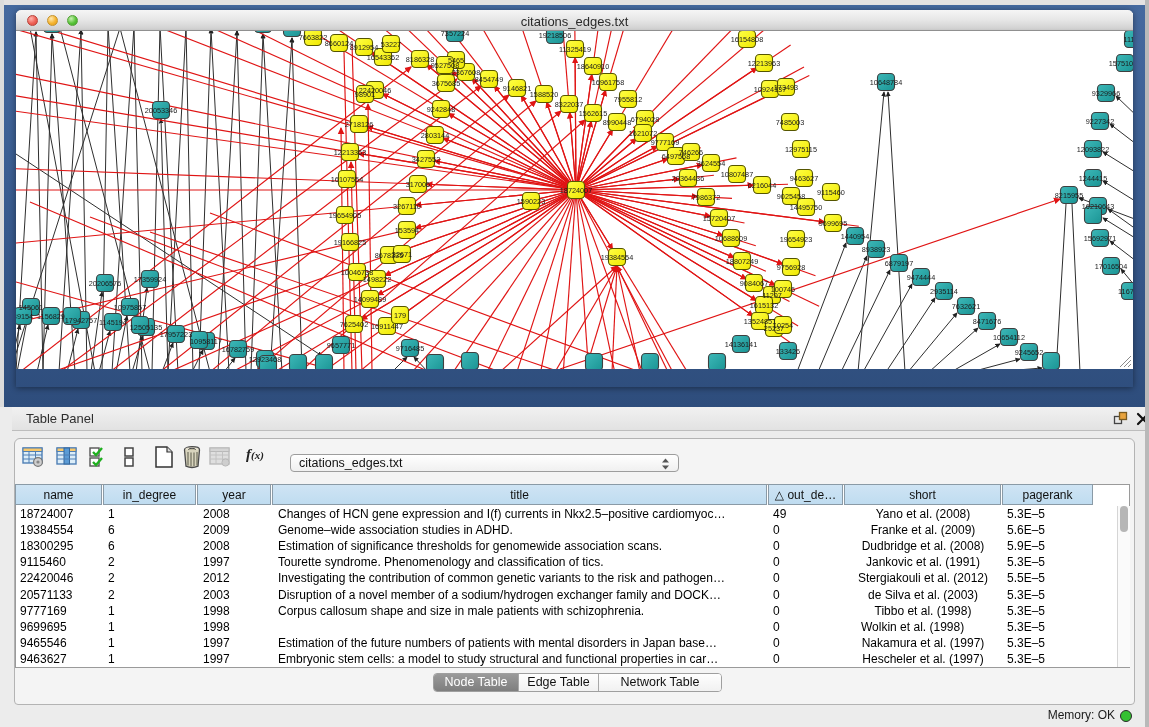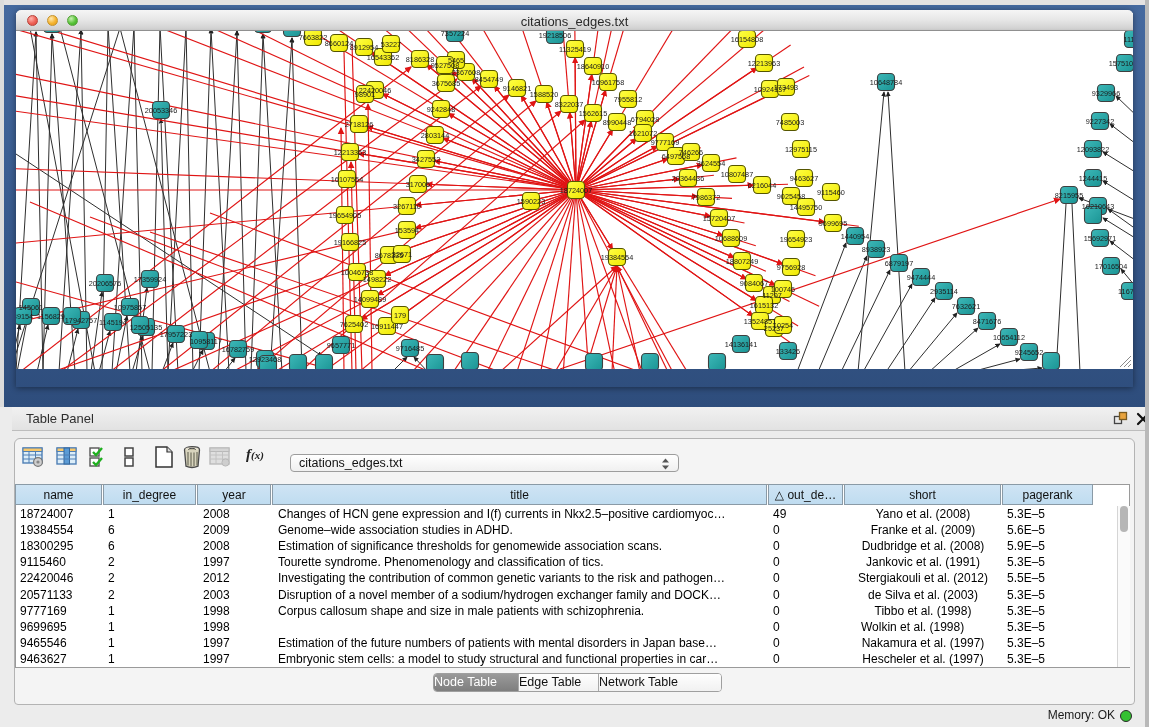--- a/index.html
+++ b/index.html
@@ -15,21 +15,21 @@
 #innerp {position:absolute;left:14px;top:31px;width:1121px;height:267px;background:#f4f4f4;border:1px solid #b3b3b3;border-radius:6px 6px 4px 4px}
 .ic {position:absolute;top:445px}
 #dd {position:absolute;left:290px;top:454px;width:389px;height:18px;background:linear-gradient(180deg,#fff,#f0f0f0);border:1px solid #9d9d9d;border-radius:4px;font-size:12.5px;color:#111;line-height:17px;padding-left:8px}
 #tblwrap {position:absolute;left:15px;top:484px;width:1115px;height:184px;background:#fff;border:1px solid #9a9a9a}
 .hc {position:absolute;top:484px;height:21px;background:linear-gradient(180deg,#cfe4f4,#bfdcf0);border:1px solid #8a9aa6;font-size:12px;text-align:center;line-height:20px;color:#111}
 .tr {position:absolute;left:0;width:1115px;height:16.1px;font-size:12px;color:#000}
 .td {position:absolute;top:0;height:16.1px;line-height:16.2px;white-space:nowrap}
 #vsb {position:absolute;left:1117px;top:506px;width:13px;height:161px;background:#fafafa;border-left:1px solid #d5d5d5}
 #vsb .th {position:absolute;left:2px;top:0px;width:8px;height:26px;background:#b6b6b6;border-radius:4px}
 #tabs {position:absolute;left:433px;top:673px;height:19px;display:flex;border:1px solid #9f9f9f;border-radius:4px;overflow:hidden;background:#fdfdfd}
-.tab {font-size:12.5px;line-height:17px;color:#111;background:linear-gradient(180deg,#fefefe,#f1f1f1);border-right:1px solid #a8a8a8}
+.tab {font-size:12.5px;line-height:17px;text-align:center;color:#111;background:linear-gradient(180deg,#fefefe,#f1f1f1);border-right:1px solid #a8a8a8}
 .tab.sel {background:linear-gradient(180deg,#9a9a9a,#7e7e7e);color:#fff}
 .tab:last-child {border-right:none}
 #mem {position:absolute;left:1030px;top:708px;width:85px;text-align:right;font-size:12px;color:#1a1a1a}
 #memdot {position:absolute;left:1120px;top:710px;width:12px;height:12px;border-radius:50%;background:#35c132;border:1.5px solid #2a2a2a}
 #redge {position:absolute;left:1145px;top:0;width:4px;height:727px;background:#b9b9b9}
 #ledge {position:absolute;left:0;top:0;width:4px;height:407px;background:#dcdcdc}
 </style></head><body>
 <div id="app">
 <div id="ledge"></div>
 <div id="mdi">

